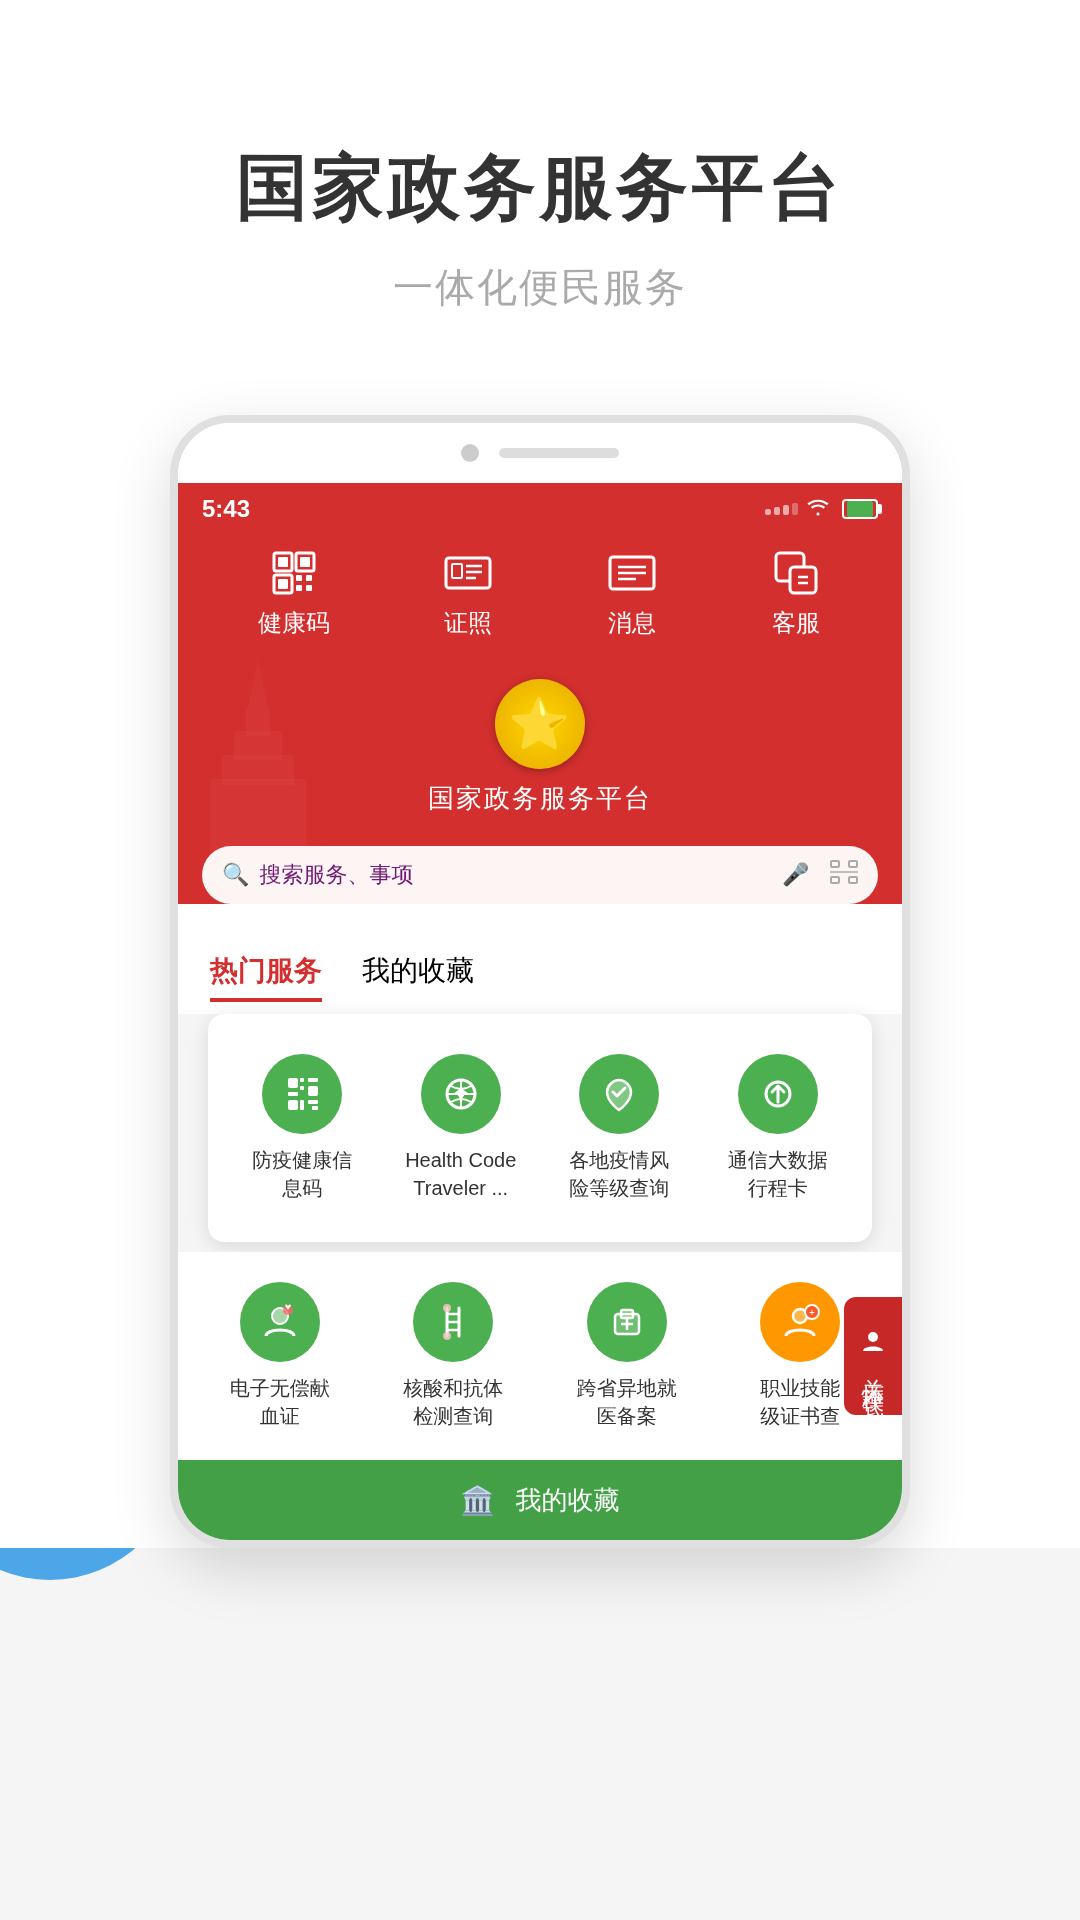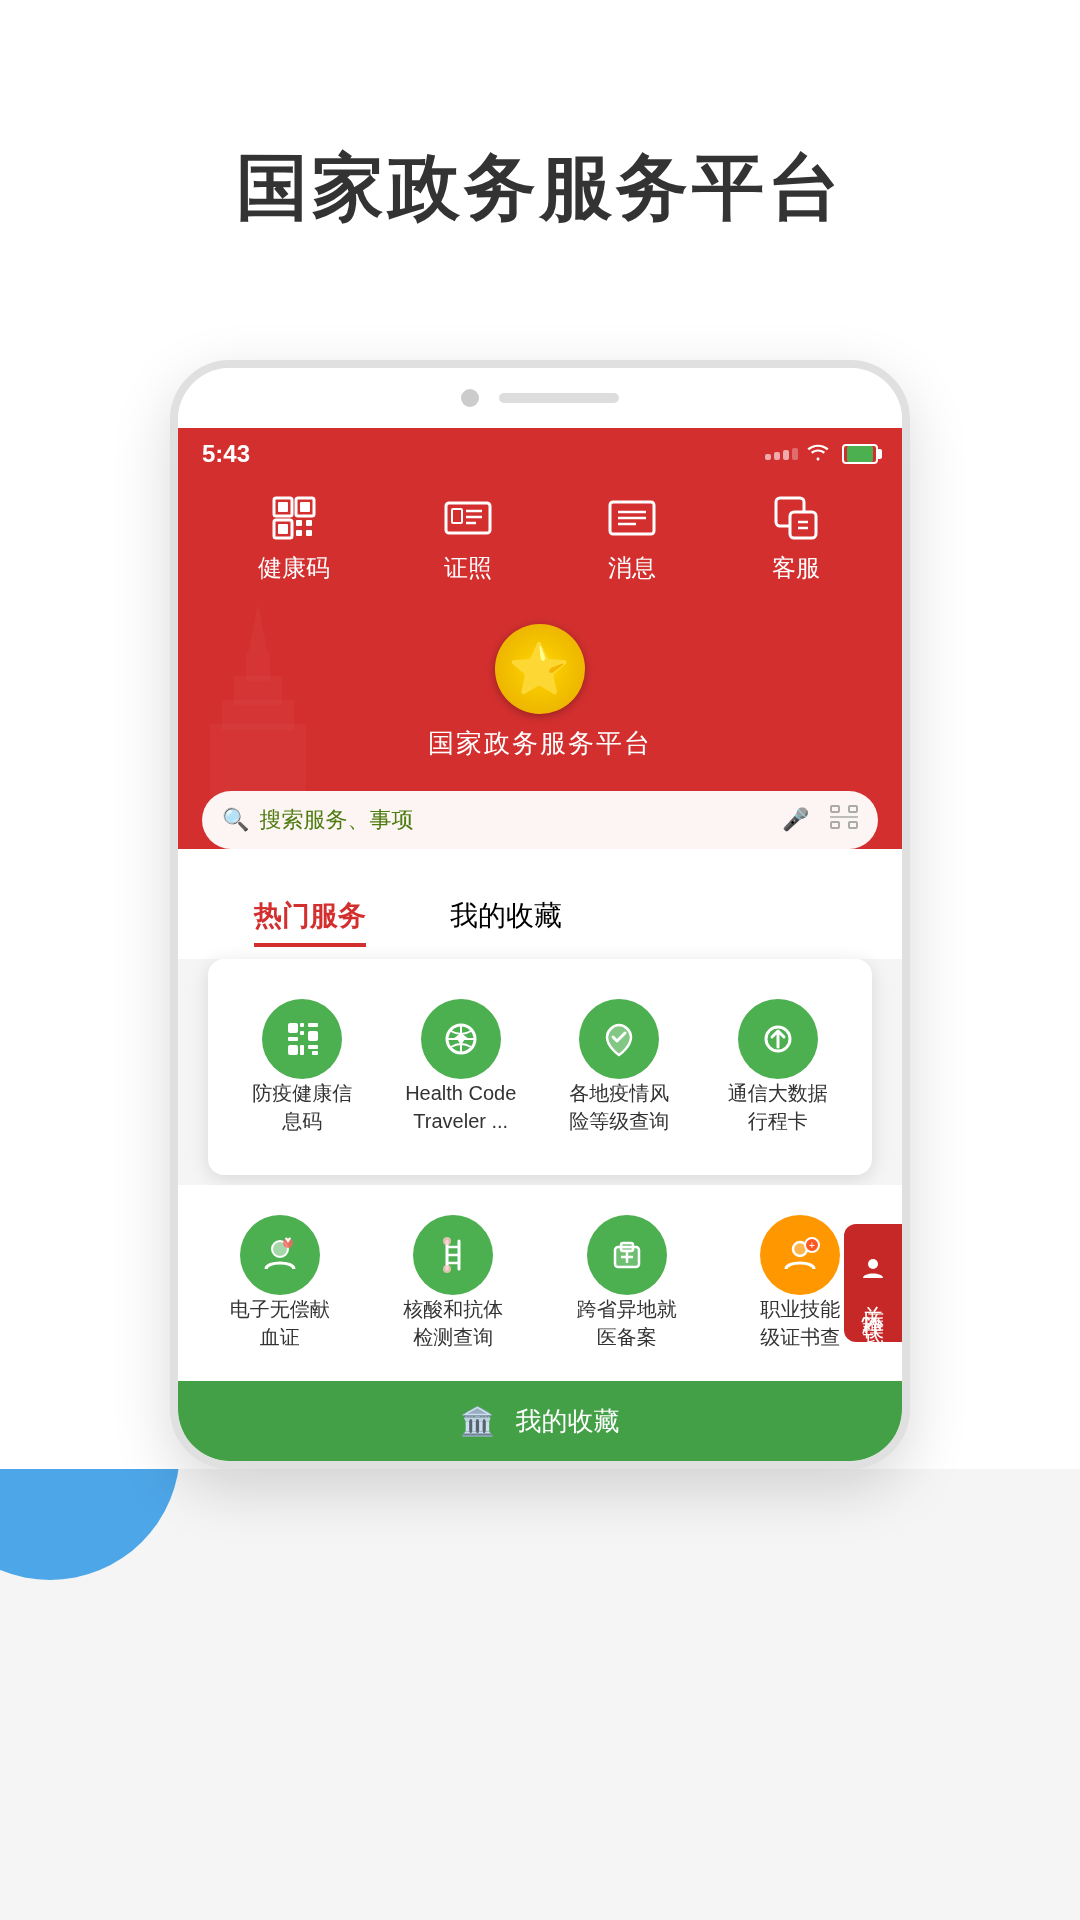--- a/index.html
+++ b/index.html
@@ -244,21 +244,21 @@
       padding: 14px 20px;
       gap: 10px;
     }
     .search-icon-inner {
       color: #ccc;
       font-size: 22px;
     }
     .search-placeholder {
       flex: 1;
       font-size: 22px;
-      color: #4d7c0f;
+      color: #701a75;
     }
     .search-voice {
       font-size: 22px;
       color: #aaa;
     }
     .search-scan {
       font-size: 22px;
       color: #aaa;
       margin-left: 10px;
     }
@@ -269,21 +269,20 @@
       display: flex;
       padding: 24px 32px 12px;
       gap: 40px;
     }
     .tab-item {
       font-size: 28px;
       color: #333;
       font-weight: 700;
       padding-bottom: 8px;
       border-bottom: 4px solid transparent;
-      margin-left: 44px;
     }
     .tab-item.active {
       border-bottom: 4px solid #d32f2f;
       color: #d32f2f;
     }
     .tab-item.inactive {
       color: #000000;
       font-weight: 400;
     }
 
@@ -297,21 +296,21 @@
     }
     .service-grid {
       display: grid;
       grid-template-columns: repeat(4, 1fr);
       gap: 10px;
     }
     .service-item {
       display: flex;
       flex-direction: column;
       align-items: center;
-      gap: 0;
+      gap: 12px;
       padding: 10px 4px;
       justify-content: center;
     }
     .service-icon-circle {
       width: 80px;
       height: 80px;
       border-radius: 50%;
       background: #4caf50;
       display: flex;
       align-items: center;
@@ -361,20 +360,21 @@
   </style>
 </head>
 <body>
 
 <div class="bg-circle-red"></div>
 <div class="bg-circle-yellow"></div>
 <div class="bg-circle-blue"></div>
 
 <div class="page-header">
   <h1 class="page-title">国家政务服务平台</h1>
+  <p class="page-subtitle">一体化便民服务</p>
 </div>
 
 <div class="phone-container">
   <div class="phone-mockup">
 
     <div class="phone-top-bar">
       <div class="phone-camera"></div>
       <div class="phone-speaker"></div>
     </div>
 

